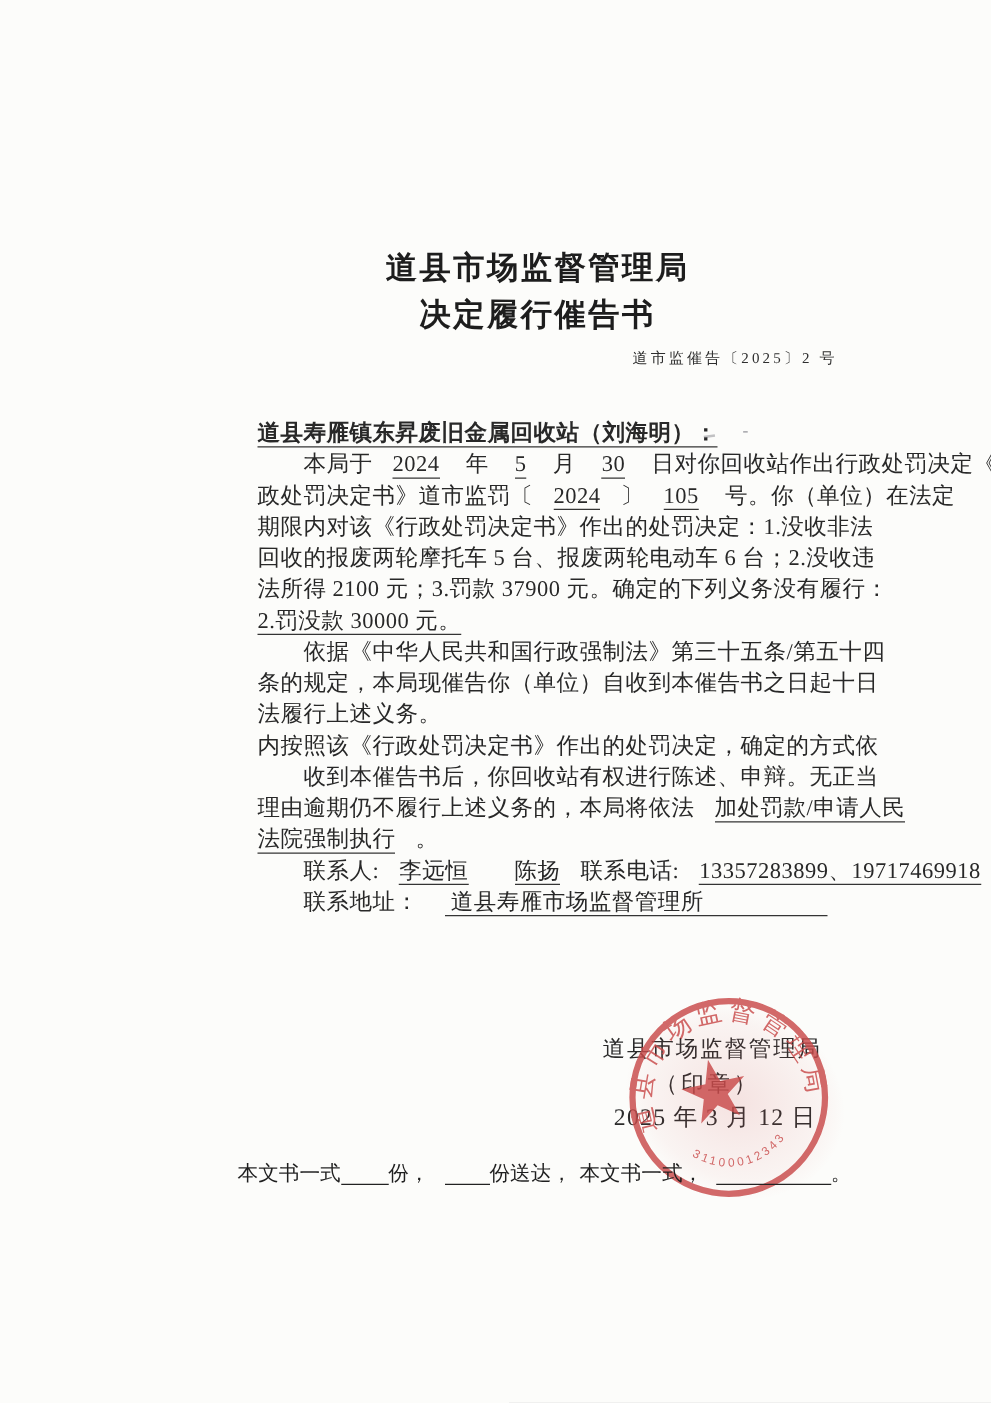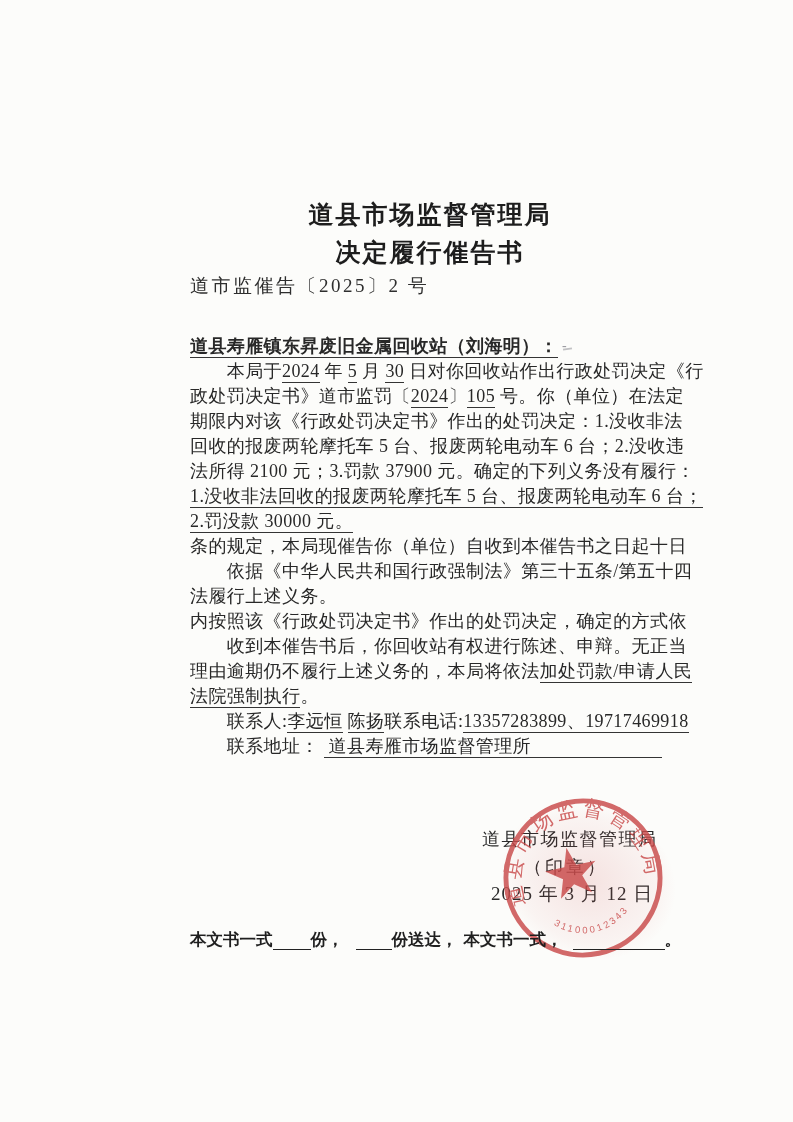--- a/index.html
+++ b/index.html
@@ -15,54 +15,54 @@
   
   .title-line{
     position:absolute;left:190px;width:480px;
     text-align:center;font-weight:bold;
     font-size:25px;line-height:32px;letter-spacing:2px;color:#1d1d1d;
   }
   .title-line.l1{top:199px;}
   .title-line.l2{top:237px;}
   .doc-number{
     position:absolute;left:190px;top:276px;width:480px;
-    text-align:left;font-size:19px;line-height:20px;
+    text-align:right;font-size:12px;line-height:20px;
     letter-spacing:2.5px;color:#2e2e2e;
   }
   
   #body-lines{position:absolute;left:190px;top:334px;width:472px;}
   .line{
     display:flex;align-items:stretch;
     height:25px;line-height:24px;font-size:18px;
     letter-spacing:0.4px;white-space:pre;color:#282828;
   }
-  .line span{display:block;}
+  .line span{display:block;margin-left:16px;}
   .seg-u{border-bottom:1.5px solid #343434;height:23px;}
   .seg-b{font-weight:bold;}
   .seg-fill{flex:1 1 auto;}
   .seg-faint{color:#9a9aa0;font-size:14px;}
   
   .sign-org{position:absolute;left:482px;top:827px;font-size:18px;letter-spacing:1.5px;color:#2b2b2b;}
   .sign-note{position:absolute;left:524px;top:855px;font-size:18px;letter-spacing:3px;color:#2b2b2b;}
   .sign-date{position:absolute;left:491px;top:881px;font-size:19px;letter-spacing:1px;color:#2b2b2b;}
   
   .seal-svg{position:absolute;left:499px;top:794px;width:168px;height:168px;opacity:0.82;}
   .seal-smudge{
     position:absolute;left:468px;top:778px;width:240px;height:205px;
     border-radius:50%;
     background:radial-gradient(closest-side, rgba(208,92,92,0.16), rgba(208,92,92,0.05) 60%, rgba(208,92,92,0) 75%);
     transform:rotate(24deg);
     pointer-events:none;
   }
   
   #footer-line{
     position:absolute;left:190px;top:928px;
-    display:flex;align-items:flex-end;
+    display:flex;
     font-family:"Liberation Sans", sans-serif;
-    font-size:16.5px;font-weight:700;line-height:22px;
+    font-size:16.5px;font-weight:400;line-height:22px;
     color:#1f1f1f;white-space:pre;
   }
   #footer-line span{display:block;}
   .blank{border-bottom:1.7px solid #222;height:19px;}
   .gap{height:19px;}
   
   .artifact-dash{
     position:absolute;left:563px;top:348px;width:9px;height:2px;
     background:#8f8f96;opacity:0.55;transform:rotate(-8deg);
   }
@@ -76,24 +76,23 @@
   <div class="title-line l2">决定履行催告书</div>
   <div class="doc-number">道市监催告〔2025〕2 号</div>
 
   <div id="body-lines">
       <div class="line"><span class="seg-u seg-b">道县寿雁镇东昇废旧金属回收站（刘海明）：</span><span class="seg-faint"> -</span></div>
       <div class="line"><span>　　本局于</span><span class="seg-u">2024</span><span> 年 </span><span class="seg-u">5</span><span> 月 </span><span class="seg-u">30</span><span> 日对你回收站作出行政处罚决定《行</span></div>
       <div class="line"><span>政处罚决定书》道市监罚〔</span><span class="seg-u">2024</span><span>〕</span><span class="seg-u">105</span><span> 号。你（单位）在法定</span></div>
       <div class="line"><span>期限内对该《行政处罚决定书》作出的处罚决定：1.没收非法</span></div>
       <div class="line"><span>回收的报废两轮摩托车 5 台、报废两轮电动车 6 台；2.没收违</span></div>
       <div class="line"><span>法所得 2100 元；3.罚款 37900 元。确定的下列义务没有履行：</span></div>
-      <div class="line"><span class="seg-u">1.没收非法回收的报废两轮摩托车 5 台、报废两轮电动车 6 台；</span></div>
       <div class="line"><span class="seg-u">2.罚没款 30000 元。</span></div>
+      <div class="line"><span>　　依据《中华人民共和国行政强制法》第三十五条/第五十四</span></div>
       <div class="line"><span>条的规定，本局现催告你（单位）自收到本催告书之日起十日</span></div>
-      <div class="line"><span>　　依据《中华人民共和国行政强制法》第三十五条/第五十四</span></div>
       <div class="line"><span>法履行上述义务。</span></div>
       <div class="line"><span>内按照该《行政处罚决定书》作出的处罚决定，确定的方式依</span></div>
       <div class="line"><span>　　收到本催告书后，你回收站有权进行陈述、申辩。无正当</span></div>
       <div class="line"><span>理由逾期仍不履行上述义务的，本局将依法</span><span class="seg-u">加处罚款/申请人民</span></div>
       <div class="line"><span class="seg-u">法院强制执行</span><span>。</span></div>
       <div class="line"><span>　　联系人:</span><span class="seg-u">李远恒</span><span> </span><span class="seg-u">陈扬</span><span>联系电话:</span><span class="seg-u">13357283899、19717469918</span></div>
       <div class="line"><span>　　联系地址： </span><span class="seg-u seg-fill"> 道县寿雁市场监督管理所</span></div>
     </div>
 
   <div class="artifact-dash"></div>

